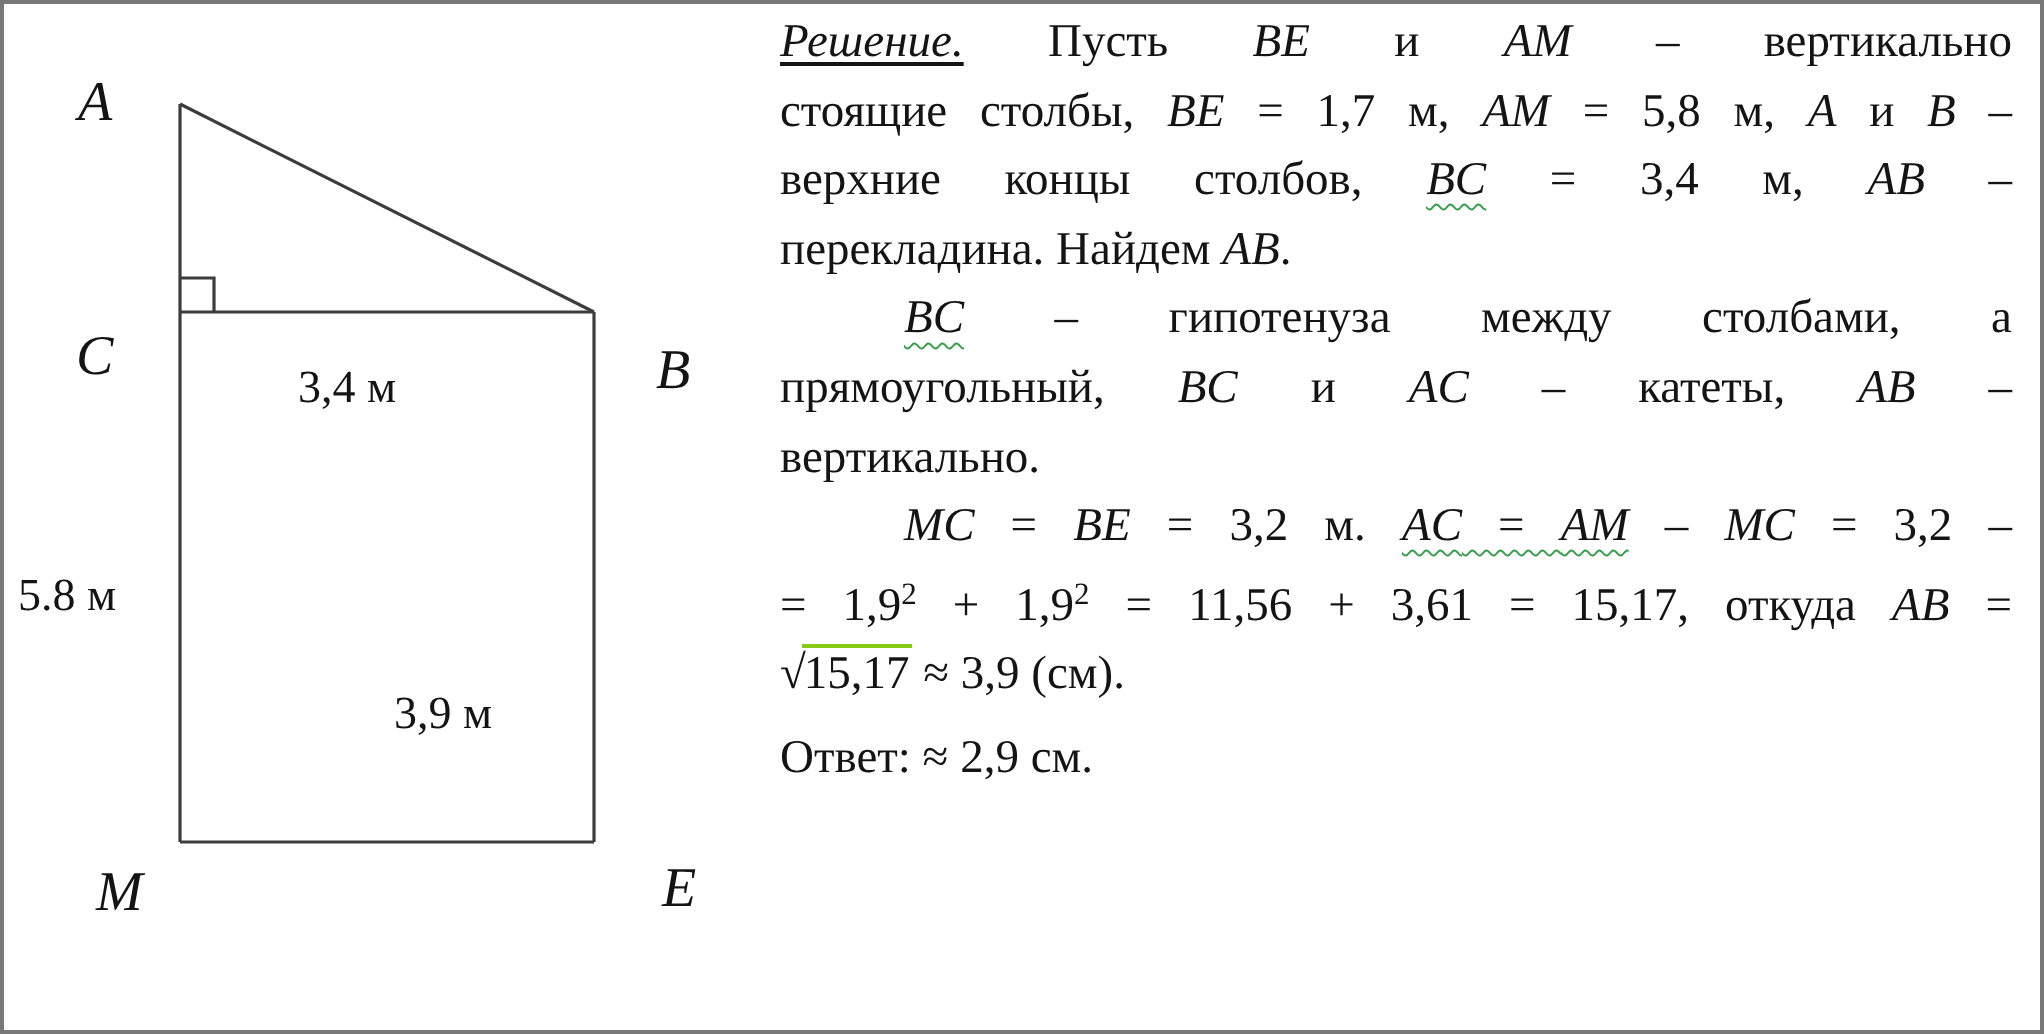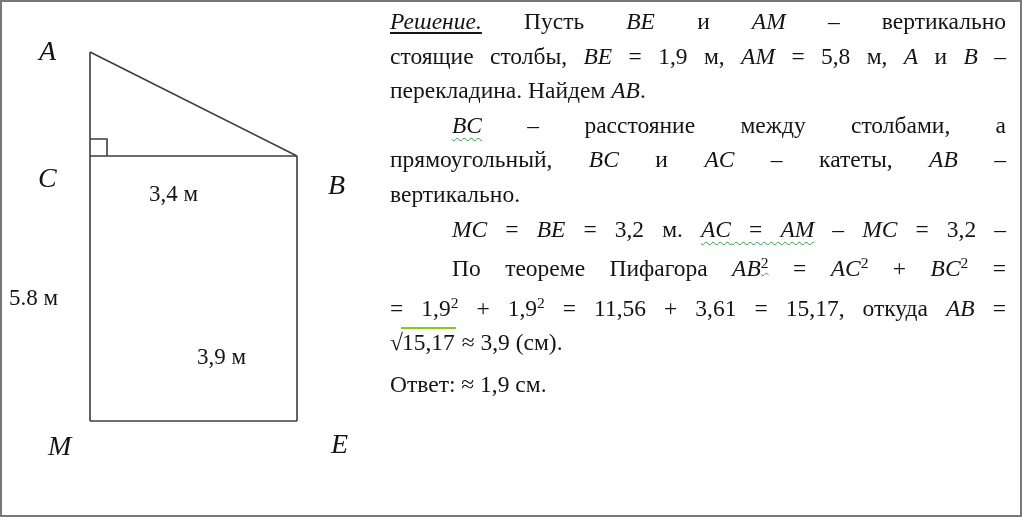--- a/index.html
+++ b/index.html
@@ -53,25 +53,25 @@
       <text class="vlabel" x="46" y="453">M</text>
       <text class="vlabel" x="329" y="451">E</text>
       <text class="dlabel" x="147" y="199">3,4 м</text>
       <text class="dlabel" x="7" y="303">5.8 м</text>
       <text class="dlabel" x="195" y="362">3,9 м</text>
     </svg>
   </div>
 
   <div class="solution">
       <div class="tl just"><span class="i u">Решение.</span><span> Пусть </span><span class="i">BE</span><span> и </span><span class="i">AM</span><span> – вертикально</span></div>
-      <div class="tl just"><span>стоящие столбы, </span><span class="i">BE</span><span> = 1,9 м, </span><span class="i">AM</span><span> = 5,8 м, </span><span class="i">A</span><span> и </span><span class="i">B</span><span> –</span></div>
+      <div class="tl just"><span>стоящие столбы, </span><span class="i">BE</span><span> = 1,7 м, </span><span class="i">AM</span><span> = 5,8 м, </span><span class="i">A</span><span> и </span><span class="i">B</span><span> –</span></div>
+      <div class="tl just"><span>верхние концы столбов, </span><span class="i g">BC</span><span> = 3,4 м, </span><span class="i">AB</span><span> –</span></div>
       <div class="tl"><span>перекладина. Найдем </span><span class="i">AB</span><span>.</span></div>
-      <div class="tl just ind"><span class="i g">BC</span><span> – расстояние между столбами, а</span></div>
+      <div class="tl just ind"><span class="i g">BC</span><span> – гипотенуза между столбами, а</span></div>
       <div class="tl just"><span>прямоугольный, </span><span class="i">BC</span><span> и </span><span class="i">AC</span><span> – катеты, </span><span class="i">AB</span><span> –</span></div>
       <div class="tl"><span>вертикально.</span></div>
       <div class="tl just ind"><span class="i">MC</span><span> = </span><span class="i">BE</span><span> = 3,2 м. </span><span class="i g">AC</span><span class="g"> = </span><span class="i g">AM</span><span> – </span><span class="i">MC</span><span> = 3,2 –</span></div>
-      <div class="tl just ind"><span>По теореме Пифагора </span><span class="i">AB</span><span class="sup g">2</span><span> = </span><span class="i">AC</span><span class="sup">2</span><span> + </span><span class="i">BC</span><span class="sup">2</span><span> =</span></div>
       <div class="tl just"><span>= 1,9</span><span class="sup">2</span><span> + 1,9</span><span class="sup">2</span><span> = 11,56 + 3,61 = 15,17, откуда </span><span class="i">AB</span><span> =</span></div>
       <div class="tl"><span class="rt">√</span><span class="rad">15,17</span><span> ≈ 3,9 (см).</span></div>
-      <div class="tl gap"><span>Ответ: ≈ 1,9 см.</span></div>
+      <div class="tl gap"><span>Ответ: ≈ 2,9 см.</span></div>
     </div>
 
 </div>
 
 </body></html>

